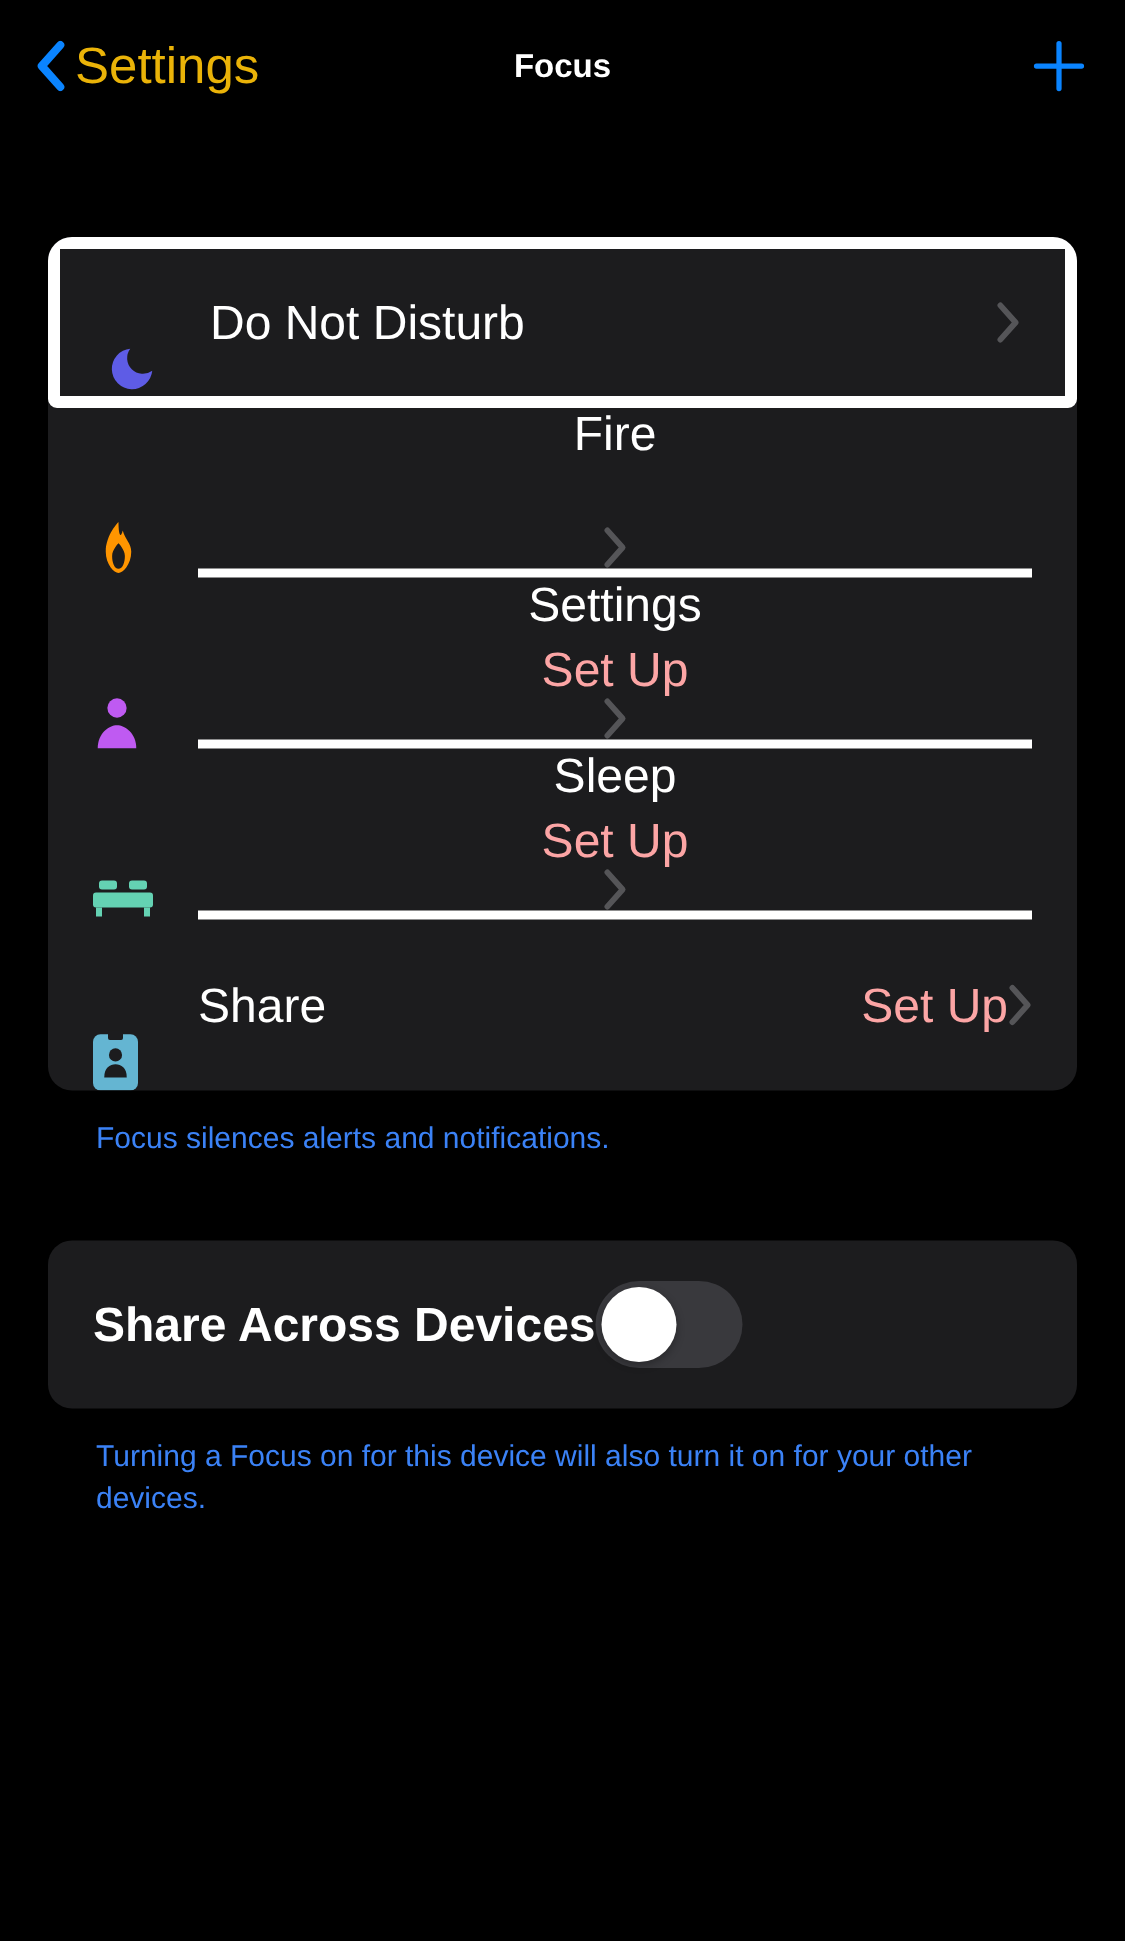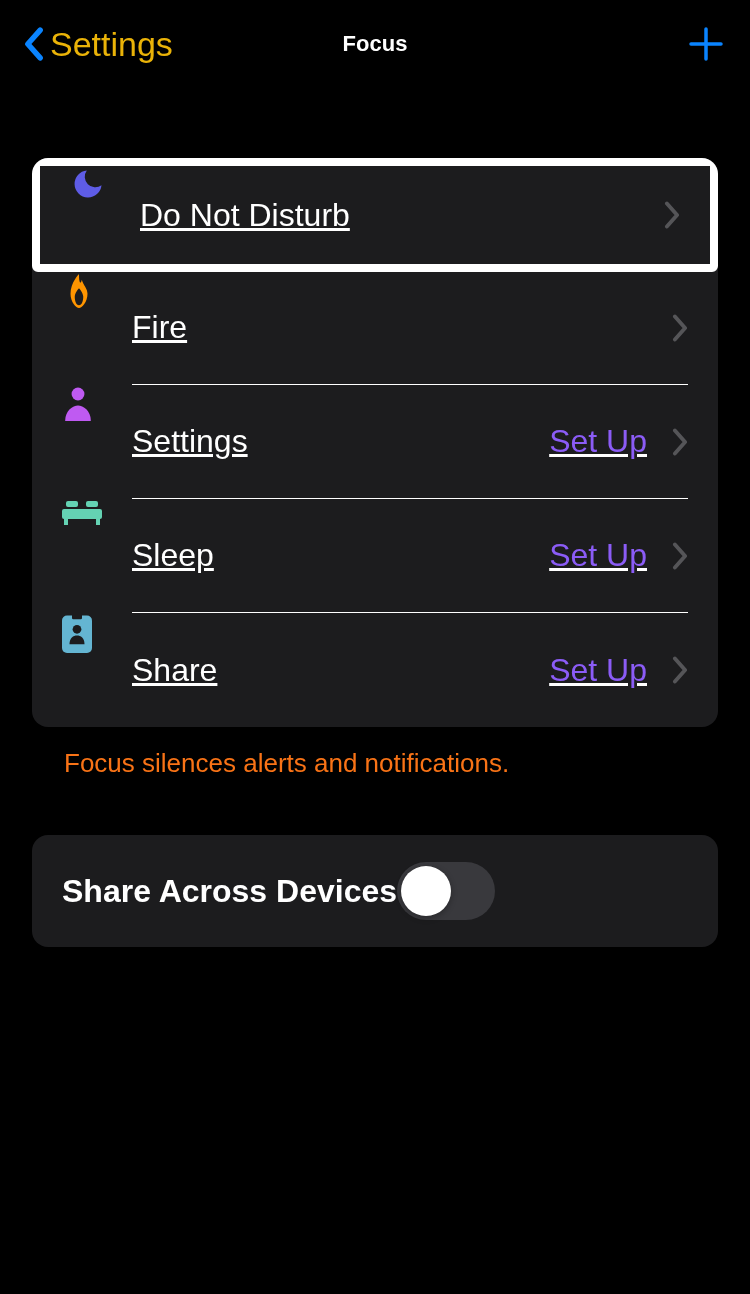--- a/index.html
+++ b/index.html
@@ -55,70 +55,70 @@
     .content {
       padding: 70px 32px 0 32px;
     }
     .list-group {
       background: #1c1c1e;
       border-radius: 16px;
       overflow: hidden;
     }
     .list-row {
       display: flex;
-      align-items: flex-start;
+      align-items: flex-end;
       padding: 0 30px;
       height: 114px;
       cursor: pointer;
-      text-decoration: underline;
     }
     .highlighted-wrapper {
       border: 8px solid #fff;
       border-radius: 6px;
       margin-bottom: -1px;
     }
     .highlighted-wrapper .list-row {
       height: 98px;
     }
     .row-inner {
       display: flex;
       align-items: center;
       flex: 1;
       height: 100%;
     }
     .divided {
-      border-bottom: 1px solid #ffffff;
+      border-bottom: 6px solid #ffffff;
+      flex-direction: column;
     }
     .row-icon {
       width: 70px;
       display: flex;
       align-items: center;
       justify-content: flex-start;
       flex-shrink: 0;
     }
     .row-label {
       flex: 1;
       font-size: 32px;
       font-weight: 500;
       color: #fff;
     }
     .row-trailing {
       font-size: 32px;
-      color: #8b5cf6;
-      margin-right: 25px;
+      color: #fca5a5;
+      margin-right: 0;
     }
     .chevron-right {
       width: 16px;
       height: 28px;
       opacity: 0.5;
     }
     .footer-text {
       padding: 18px 32px;
-      font-size: 26px;
-      color: #f97316;
+      font-size: 20px;
+      color: #3b82f6;
       line-height: 1.4;
     }
     .switch-group {
       background: #1c1c1e;
       border-radius: 16px;
       margin-top: 36px;
     }
     .switch-row {
       display: flex;
       align-items: center;
@@ -267,14 +267,15 @@
 
   <div class="switch-group">
     <div class="switch-row">
       <span class="switch-label">Share Across Devices</span>
       <div class="toggle">
         <div class="toggle-knob"></div>
       </div>
     </div>
   </div>
 
+  <div class="footer-text">Turning a Focus on for this device will also turn it on for your other devices.</div>
 
 </div>
 
 </body></html>

